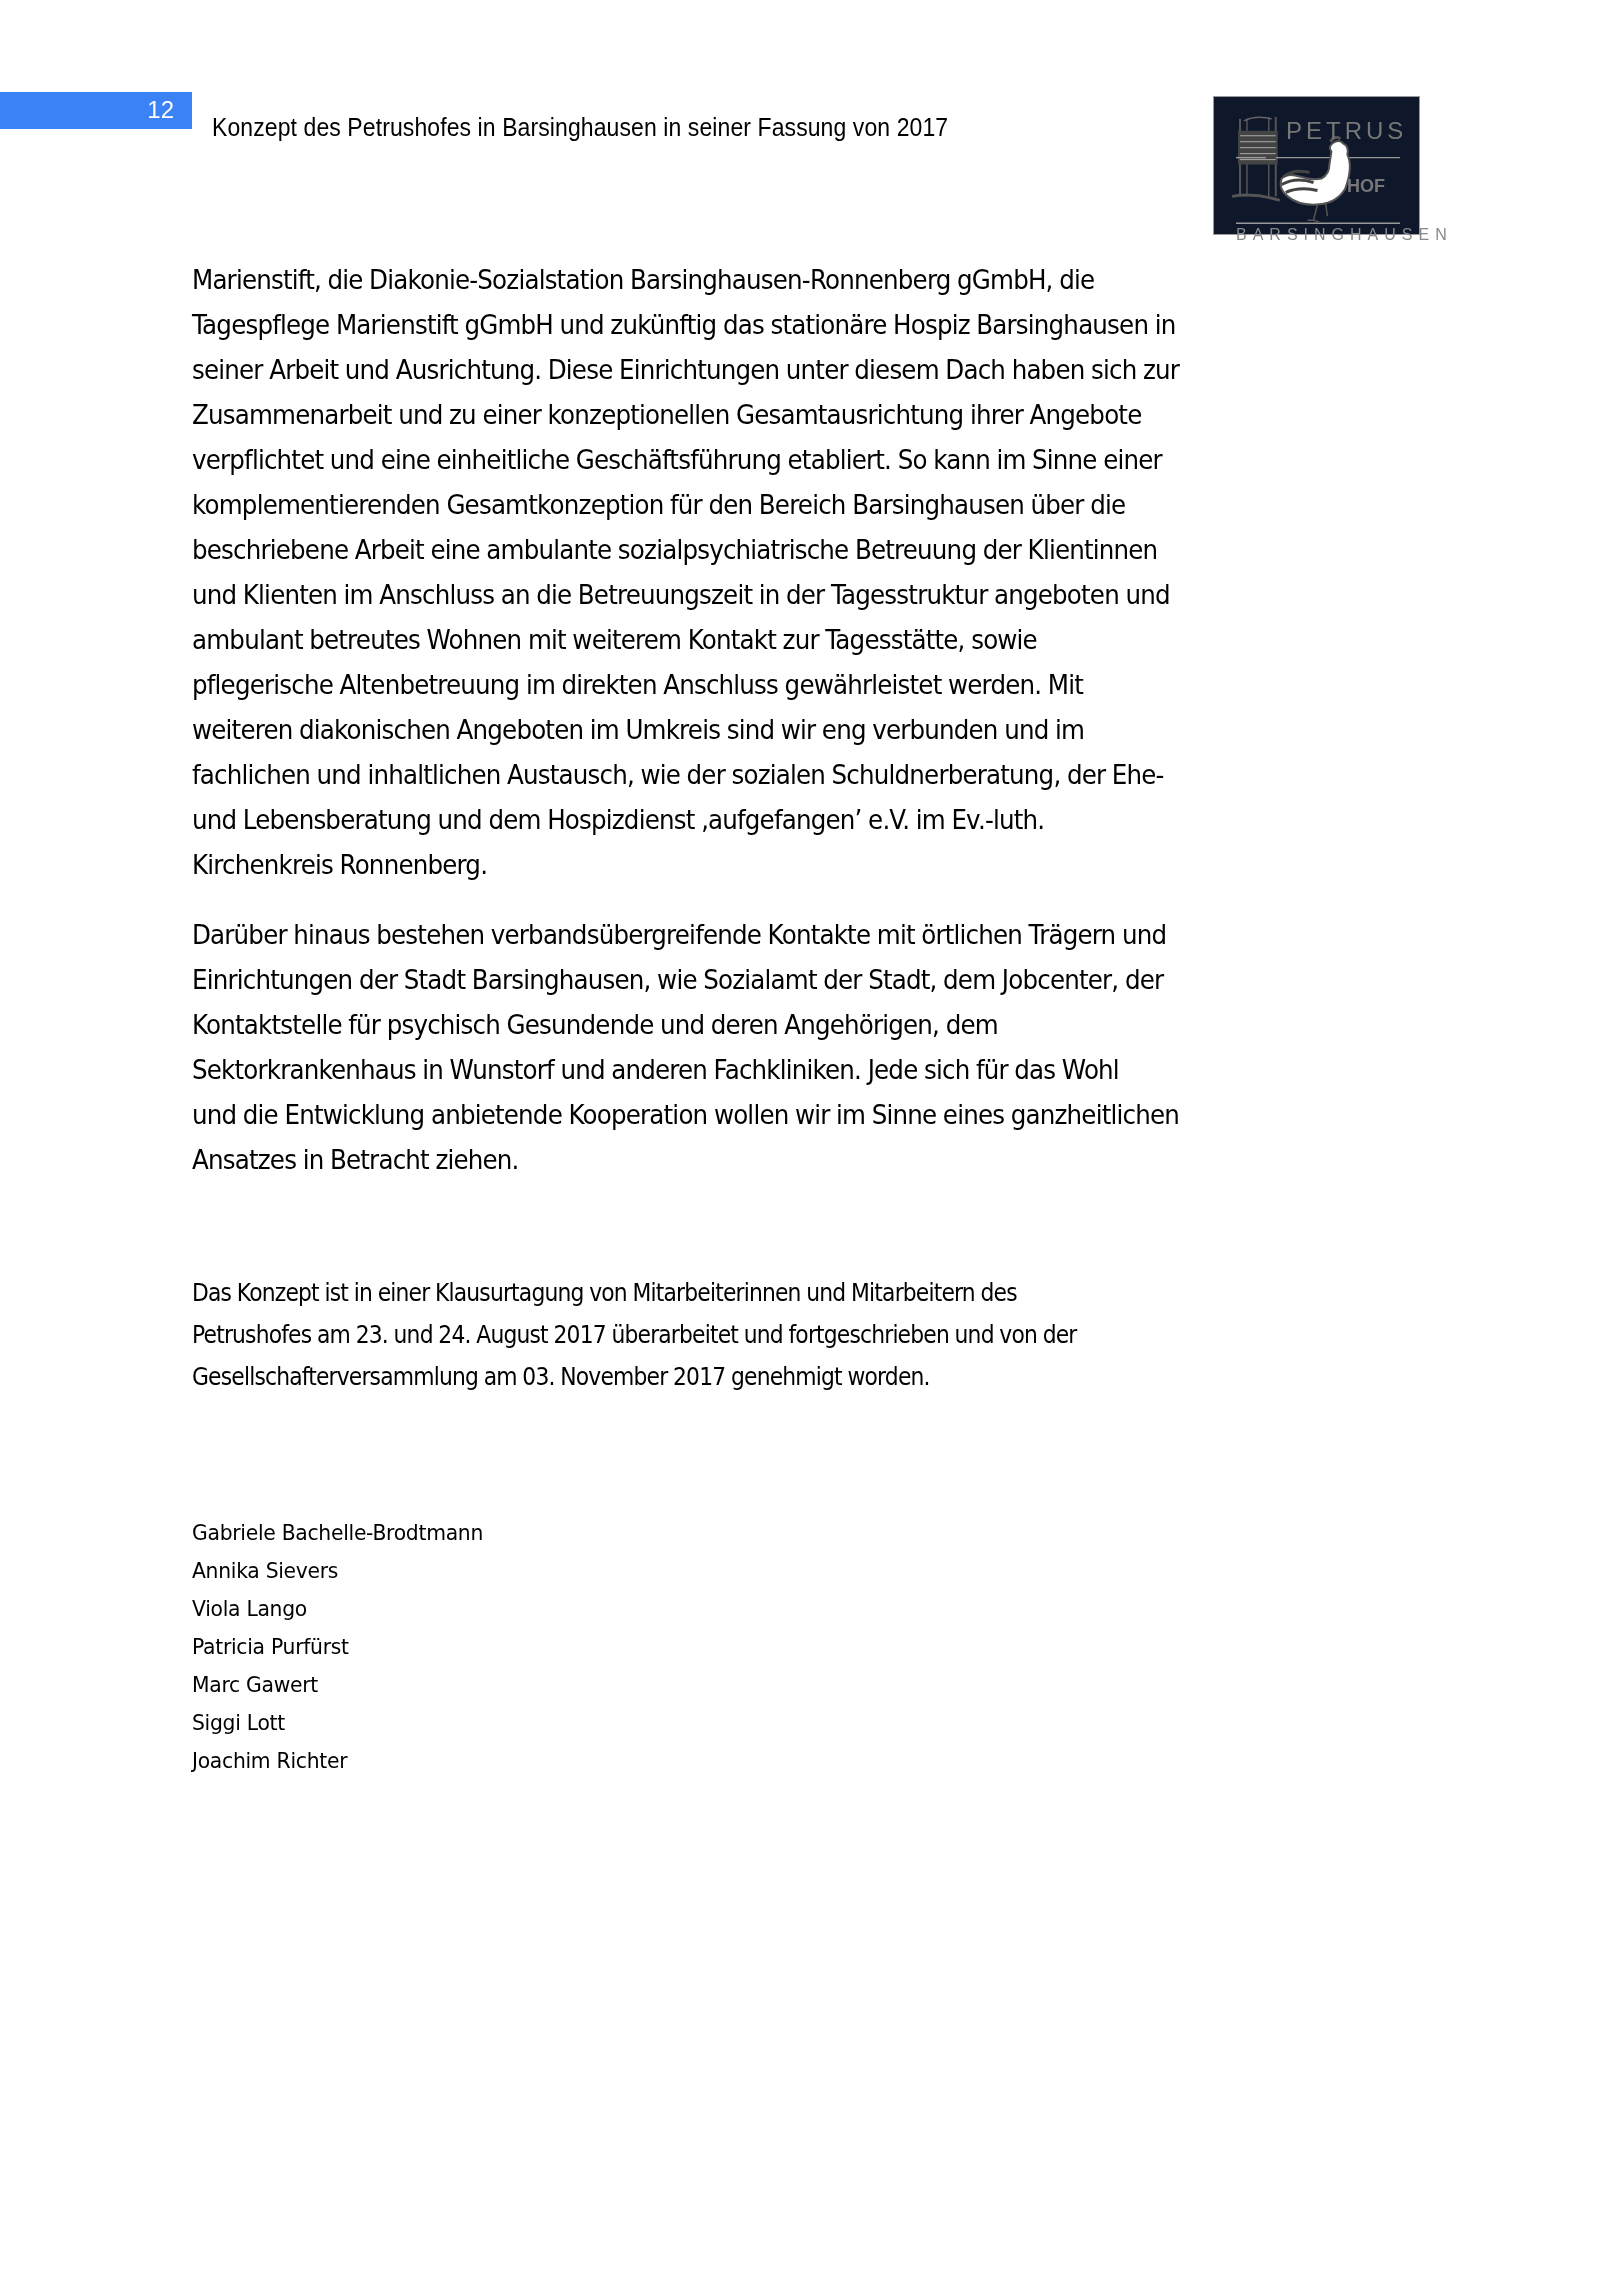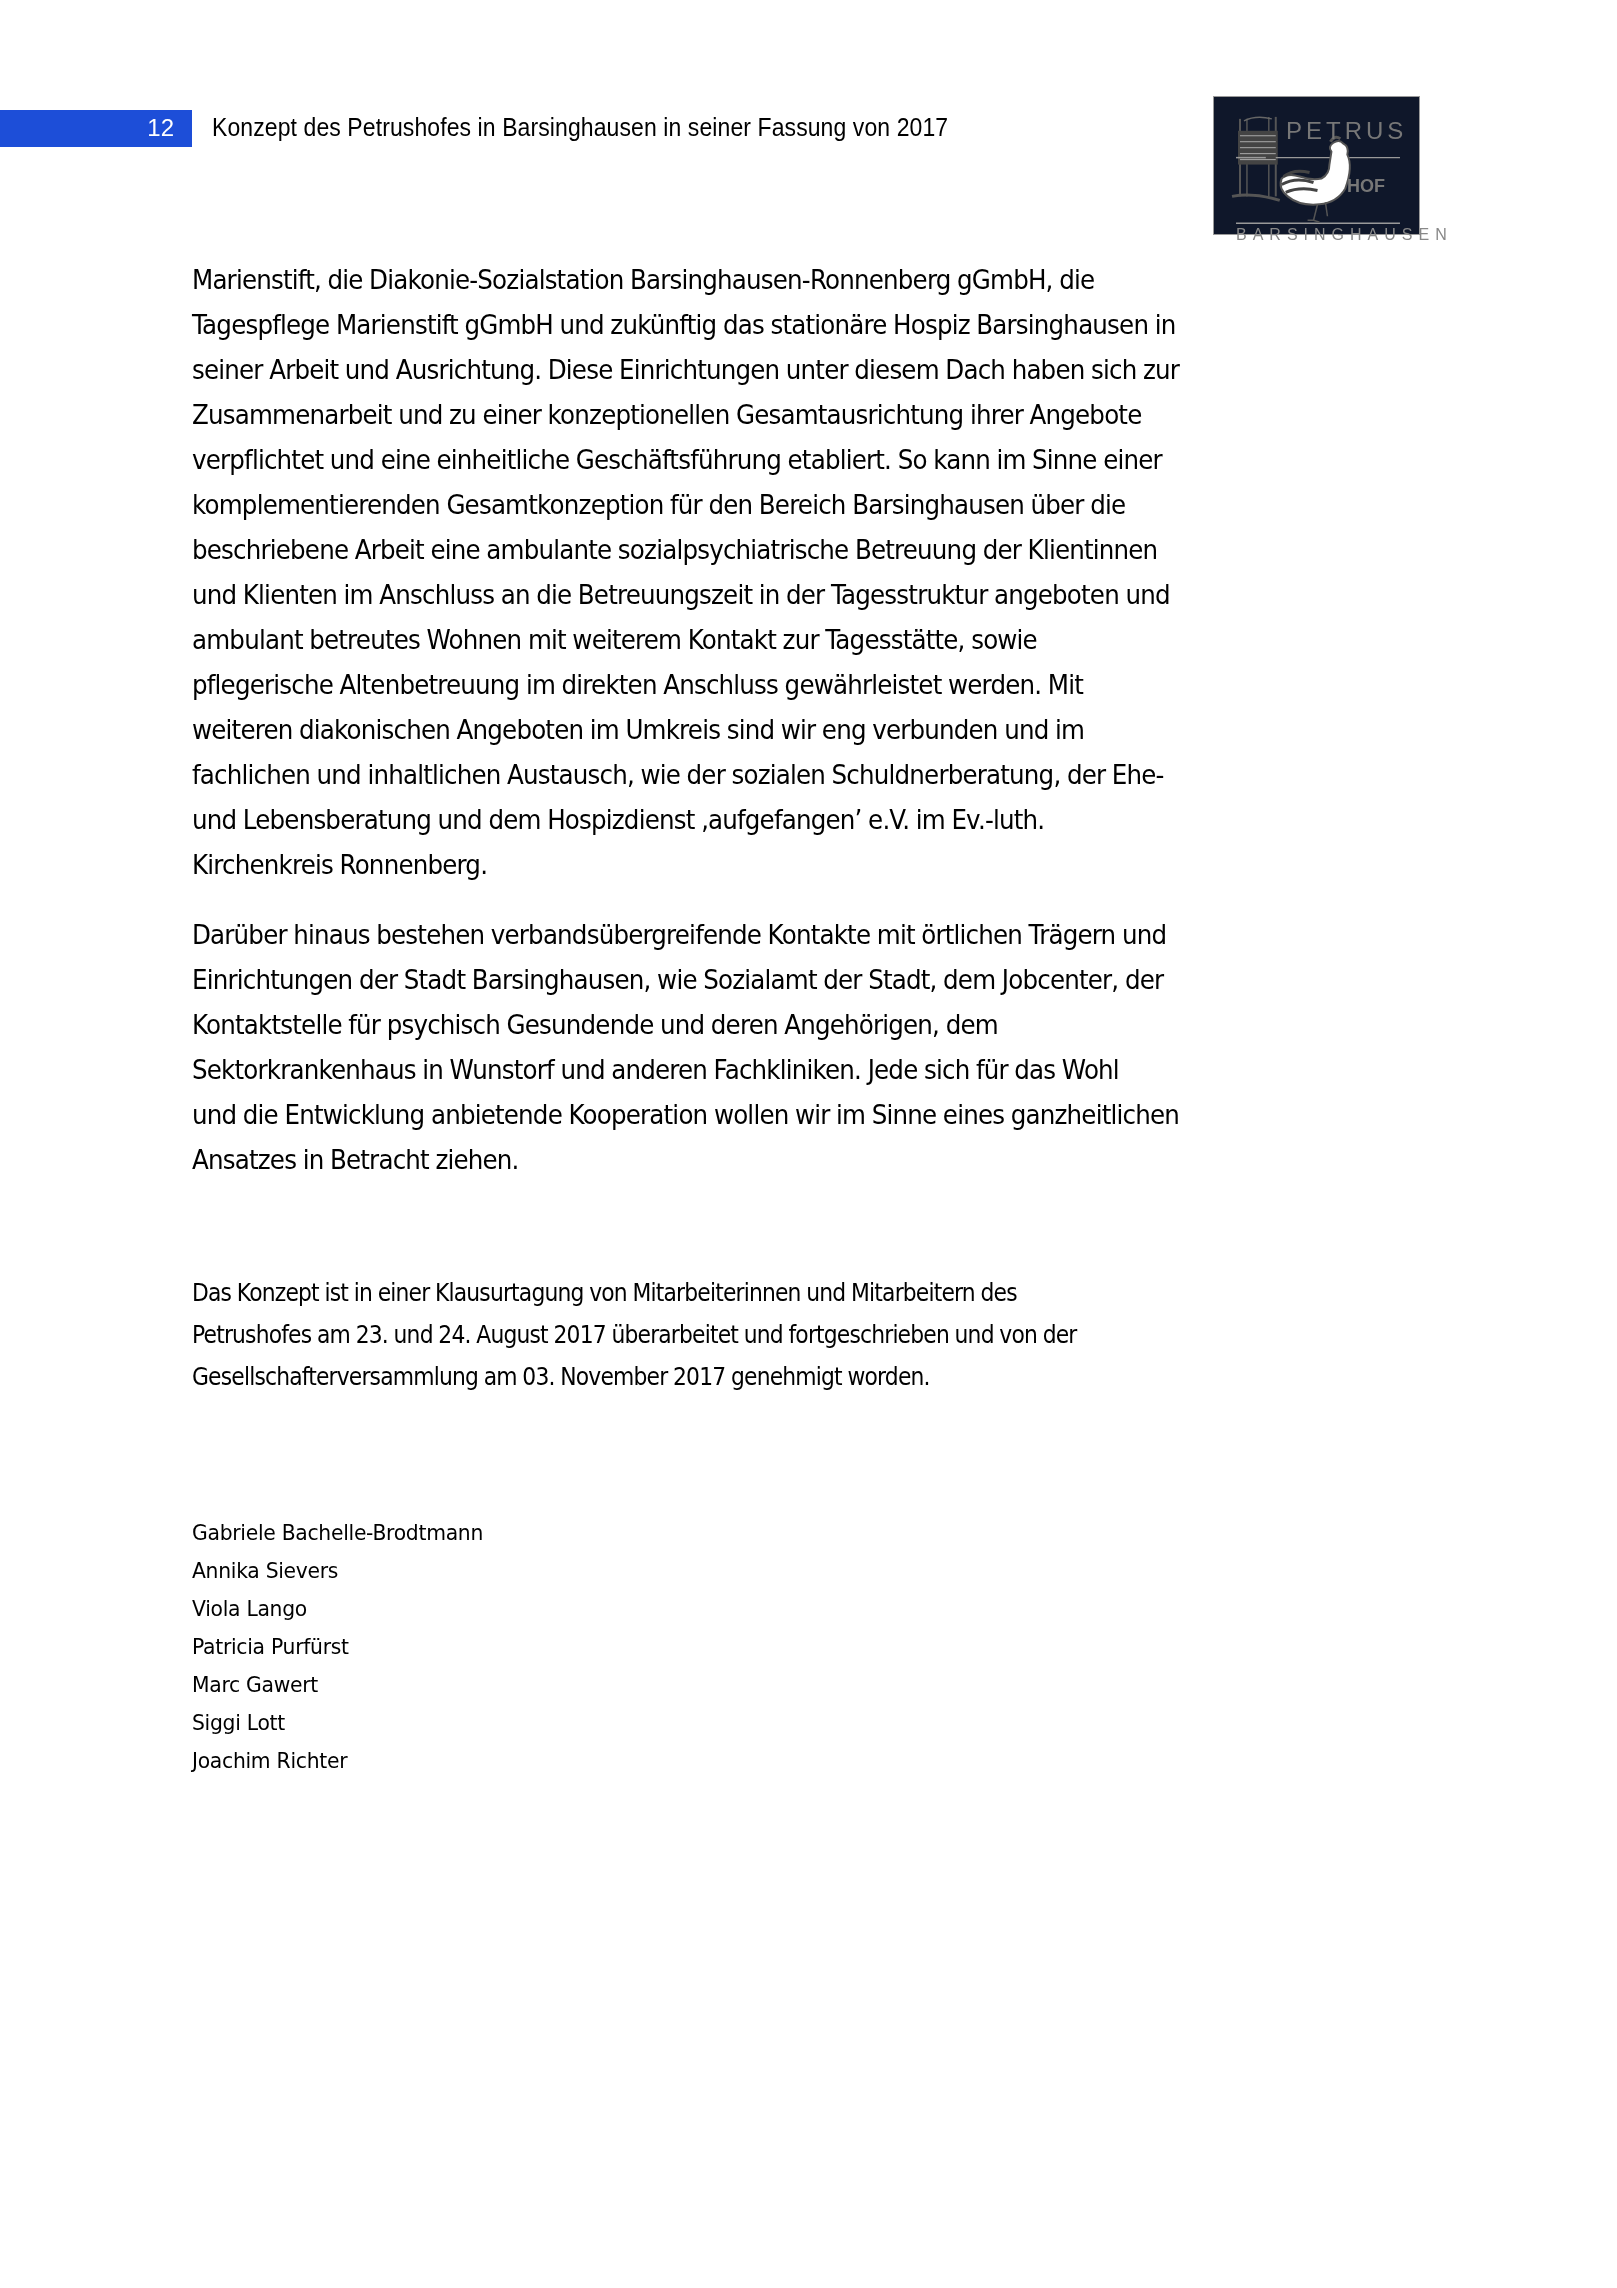--- a/index.html
+++ b/index.html
@@ -11,24 +11,24 @@
       width: 1618px;
       height: 2289px;
       position: relative;
       overflow: hidden;
       font-family: "DejaVu Sans", sans-serif;
       color: #000000;
     }
     .header-bar {
       position: absolute;
       left: 0;
-      top: 110px;
+      top: 92px;
       width: 192px;
       height: 37px;
-      background: #1d4ed8;
+      background: #3b82f6;
     }
     .page-number {
       position: absolute;
       right: 18px;
       top: 4px;
       color: #ffffff;
       font-family: "Liberation Sans", sans-serif;
       font-size: 24px;
       line-height: 28px;
     }

